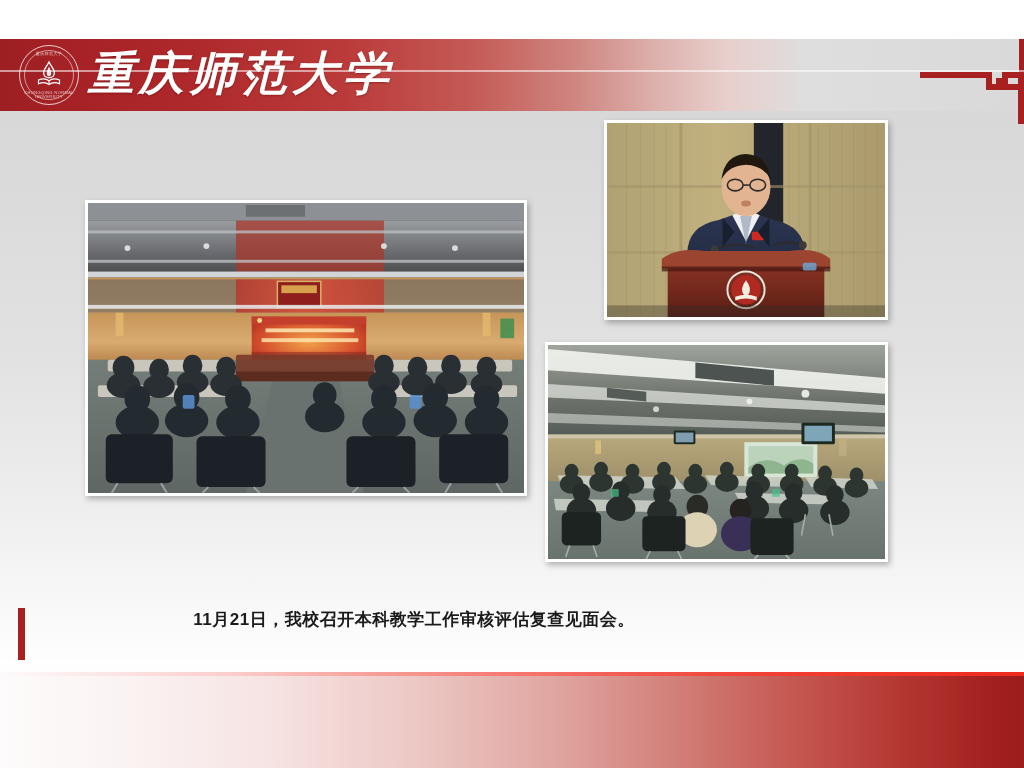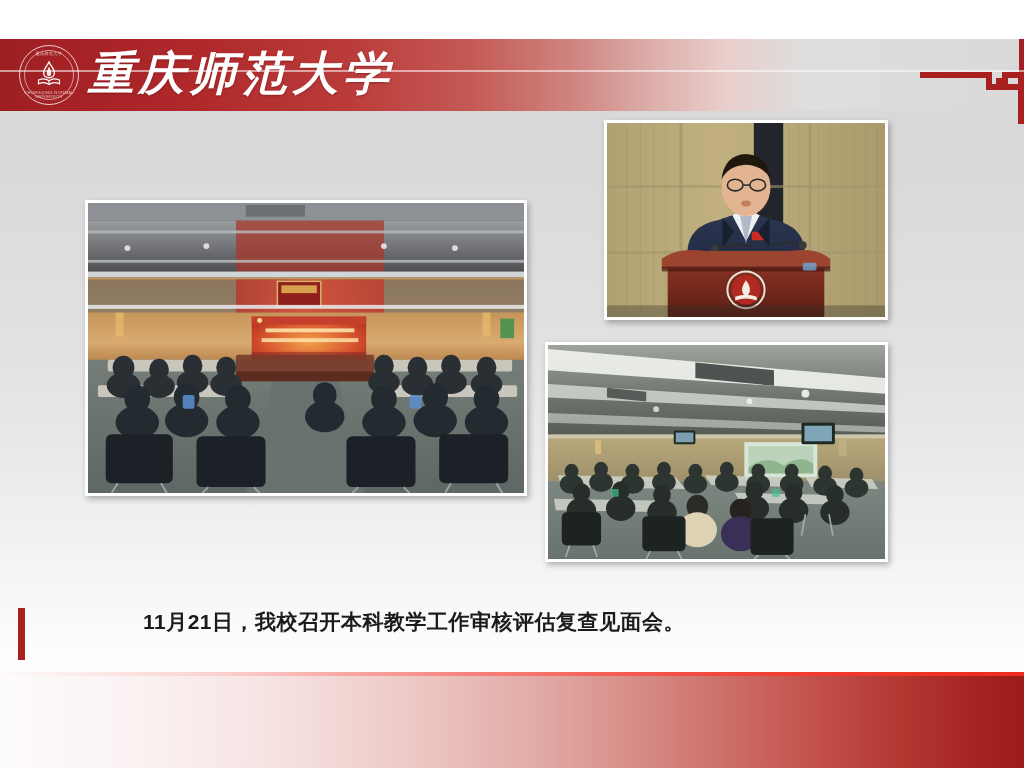--- a/index.html
+++ b/index.html
@@ -172,21 +172,21 @@
   #photo-hall-large { left: 545px; top: 342px; width: 343px; height: 220px; }
 
   
   .caption {
     position: absolute;
     left: 0;
     top: 608px;
     width: 828px;
     text-align: center;
     font-family: "Liberation Sans", "DejaVu Sans", sans-serif;
-    font-size: 21px;
+    font-size: 17px;
     font-weight: bold;
     color: #1b1b1b;
     letter-spacing: 0.5px;
   }
 
   
   .footer {
     position: absolute;
     left: 0;
     top: 672px;

